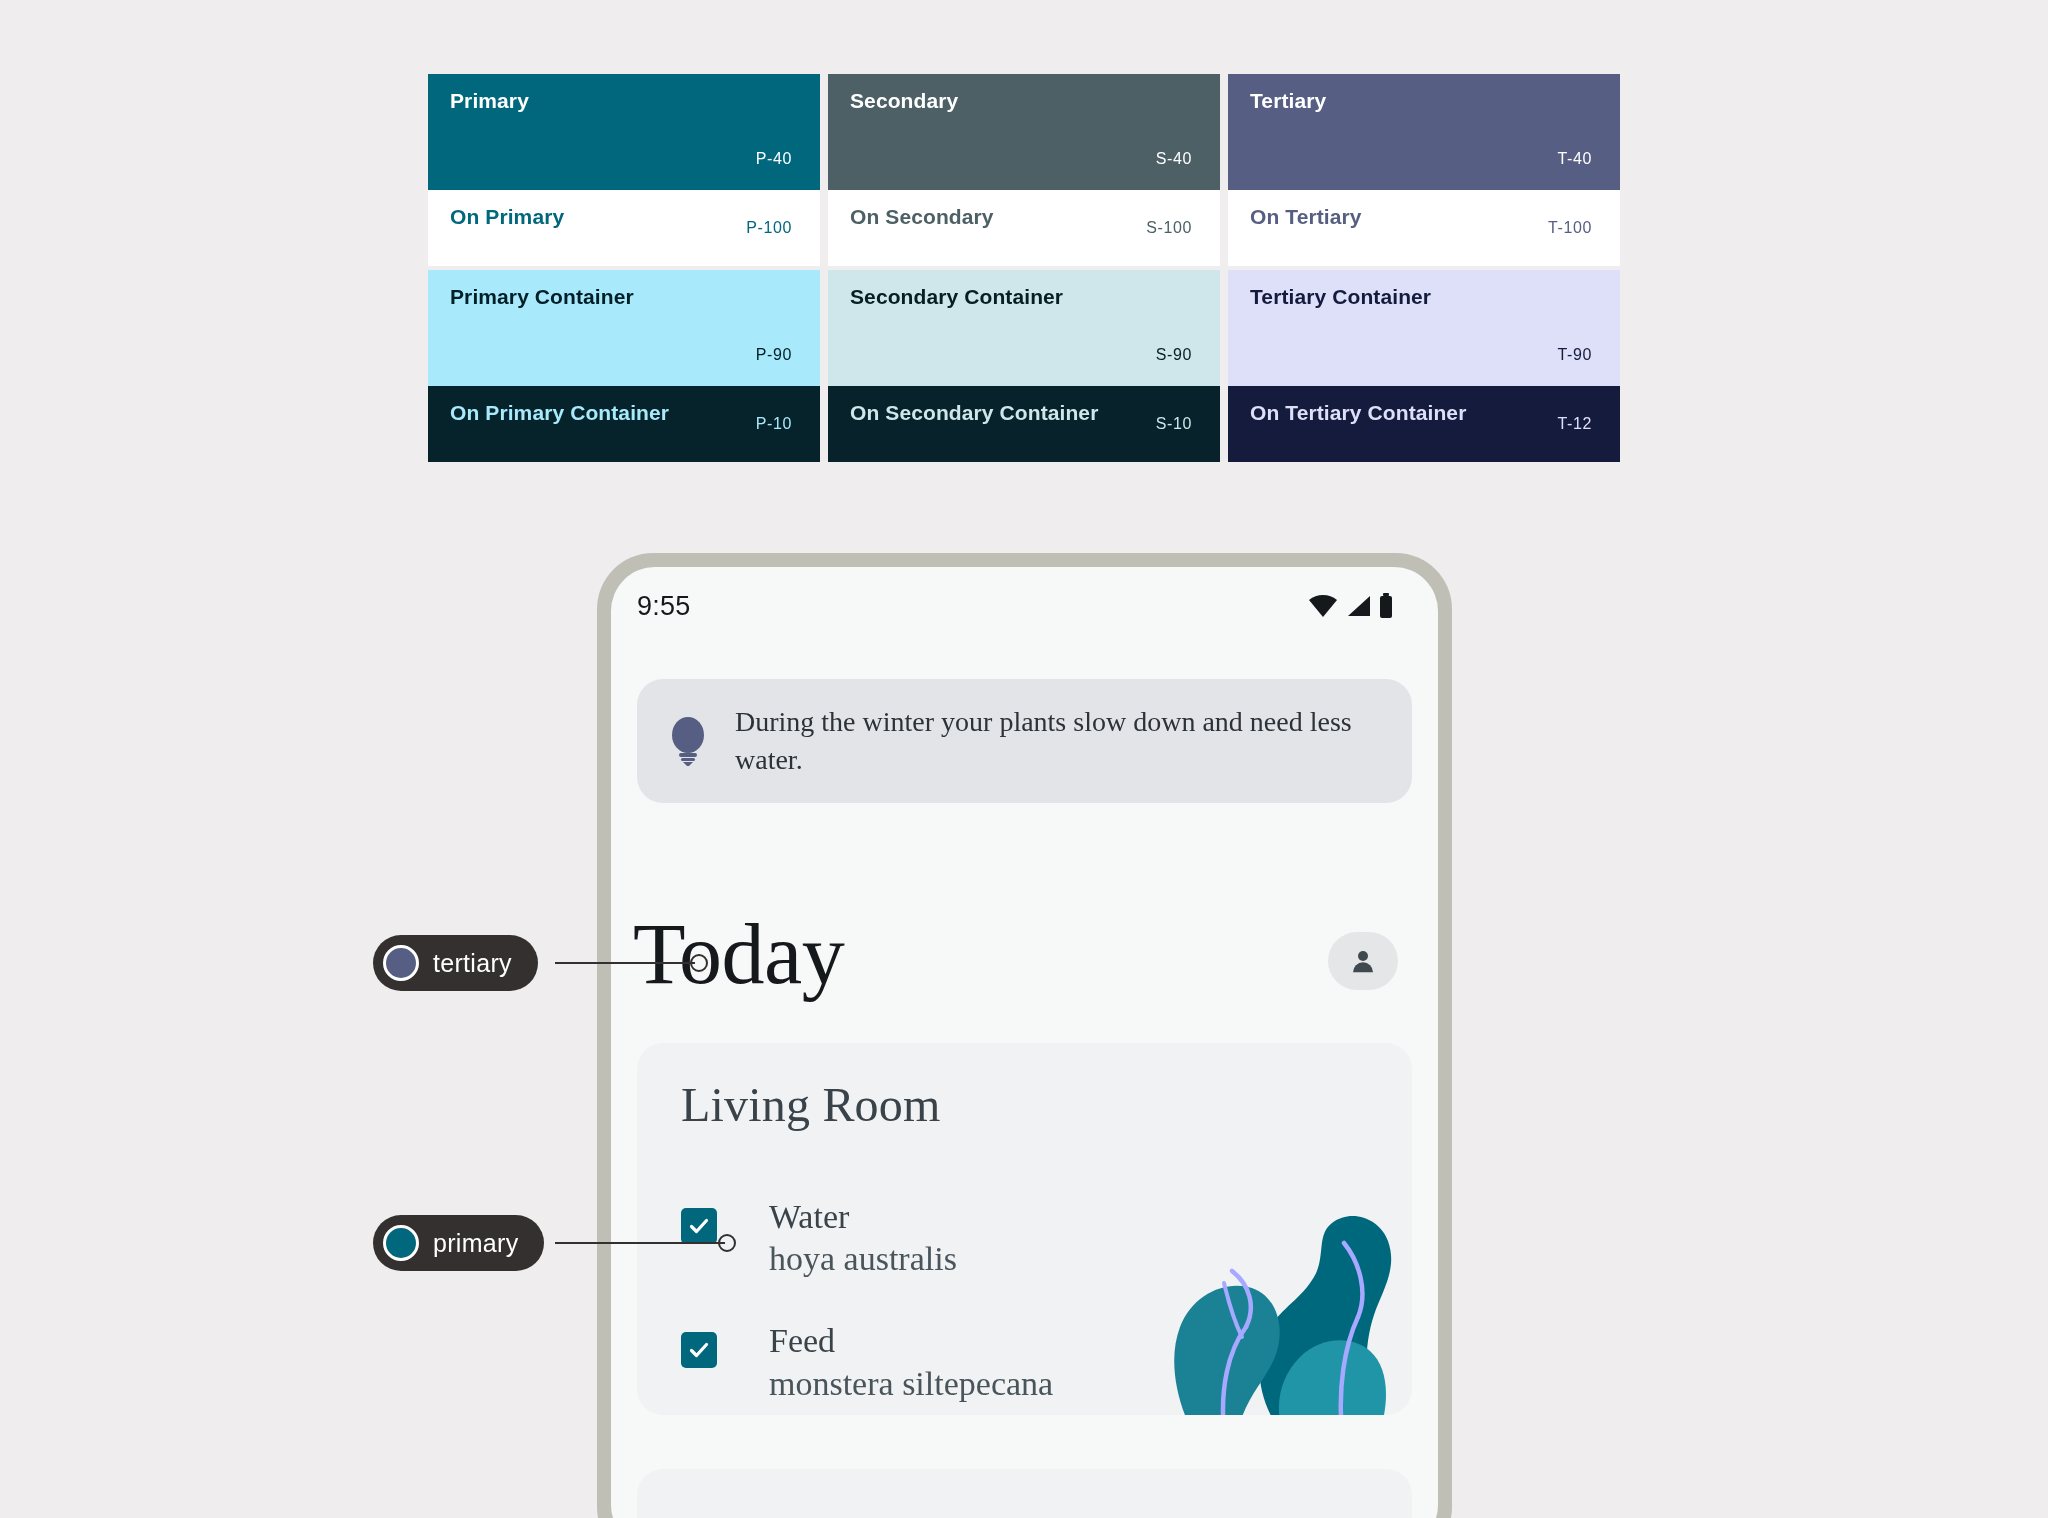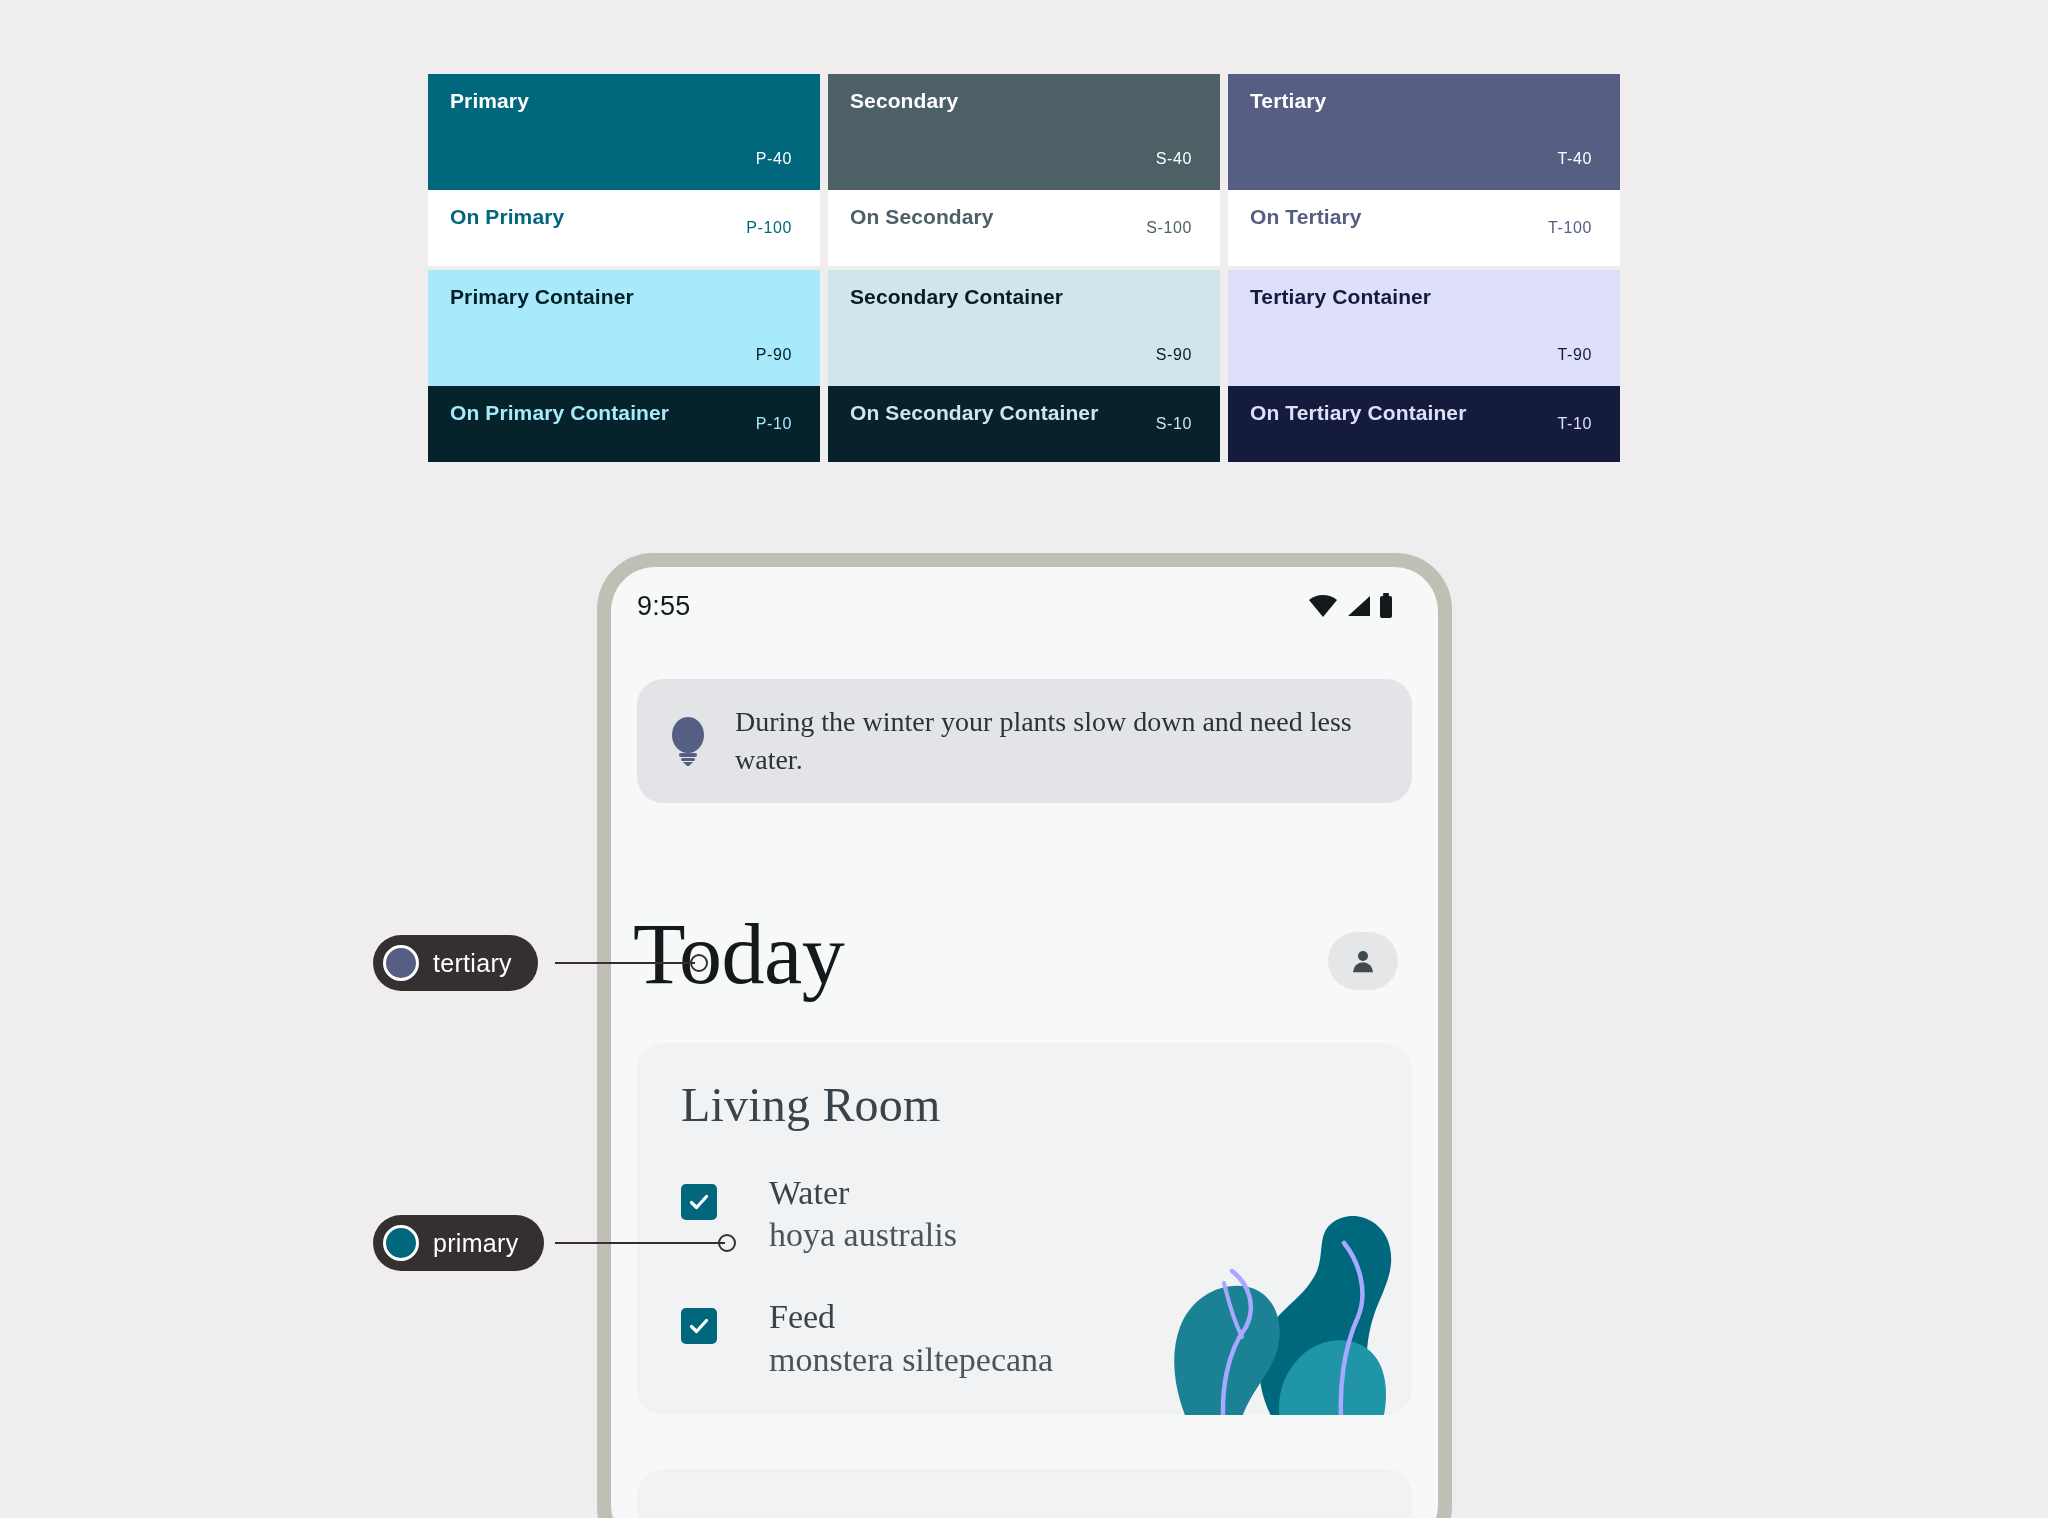--- a/index.html
+++ b/index.html
@@ -138,21 +138,21 @@
     position: relative;
     overflow: hidden;
     padding: 34px 0 0 44px;
   }
   #room-title {
     font-family: "Liberation Serif", serif;
     font-size: 48px;
     color: #394349;
     letter-spacing: 0.2px;
   }
-  #task-list { margin-top: 42px; position: relative; z-index: 2; }
+  #task-list { margin-top: 66px; position: relative; z-index: 2; }
   .task-row {
     display: flex;
     align-items: flex-start;
     gap: 52px;
     margin-bottom: 44px;
   }
   .checkbox {
     width: 36px; height: 36px;
     background: #00677D;
     border-radius: 5px;
@@ -287,21 +287,21 @@
           <div class="swatch-token" style="color: rgb(87, 94, 131);">T-100</div>
         </div>
       </div>
       <div class="swatch-pair">
         <div class="swatch tall" style="background: rgb(222, 224, 250);">
           <div class="swatch-name" style="color: rgb(20, 27, 60);">Tertiary Container</div>
           <div class="swatch-token" style="color: rgb(20, 27, 60);">T-90</div>
         </div>
         <div class="swatch short" style="background: rgb(20, 27, 60);">
           <div class="swatch-name" style="color: rgb(222, 224, 250);">On Tertiary Container</div>
-          <div class="swatch-token" style="color: rgb(222, 224, 250);">T-10</div>
+          <div class="swatch-token" style="color: rgb(222, 224, 250);">T-12</div>
         </div>
       </div>
     </div>
   </div>
 
 <div id="phone-frame">
   <div id="phone-screen">
 
     <div id="status-bar">
       <div id="status-time">9:55</div>

